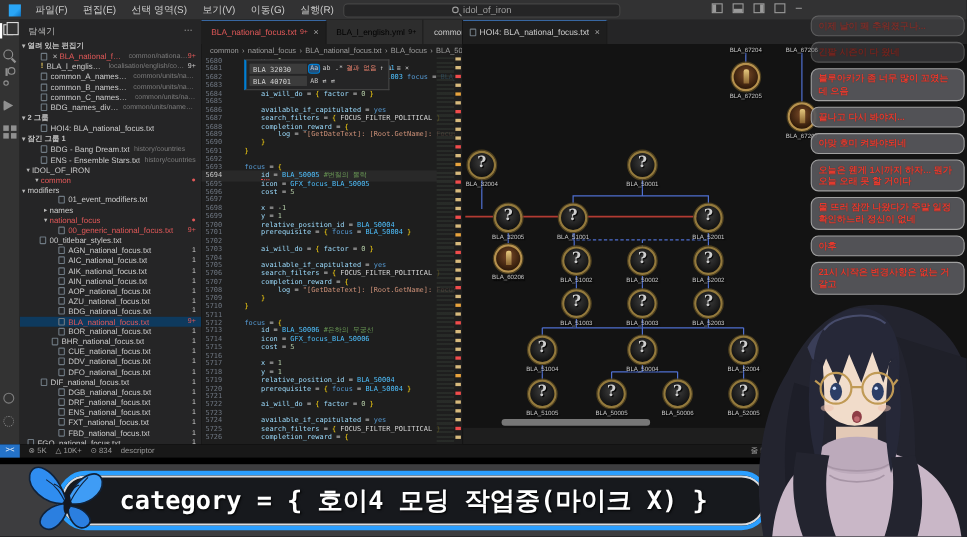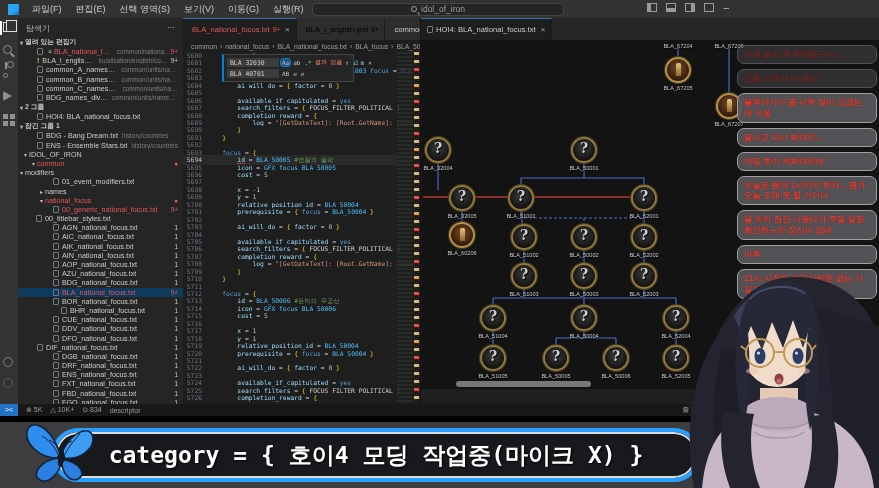--- a/index.html
+++ b/index.html
@@ -106,21 +106,21 @@
   .sitem{ margin-left:8px; white-space:nowrap; cursor:pointer;}
   .sright{ margin-left:auto; margin-right:86px; display:flex; gap:12px;}
 
   
   .bottomstrip{ position:absolute; left:0; top:422px; width:879px; height:66px; background:#3d3d3f; z-index:10;}
   .banner{ position:absolute; left:52px; top:428px; width:648px; height:54px; background:#17191d; border:4px solid #2b9fff; border-radius:26px; box-shadow:inset 0 0 0 2px rgba(255,255,255,.85); display:flex; align-items:center; justify-content:center; z-index:12;}
   .banner-text{ color:#ffffff; font-size:23px; font-family:"DejaVu Sans Mono", monospace; font-weight:bold; white-space:nowrap; text-shadow:1px 1px 2px #000;}
   .butterfly{ position:absolute; left:22px; top:416px; z-index:13;}
 
   
-  .chat{ position:absolute; right:2px; top:14px; width:140px; display:flex; flex-direction:column; gap:5px; z-index:20;margin-top:31px;}
+  .chat{ position:absolute; right:2px; top:14px; width:140px; display:flex; flex-direction:column; gap:5px; z-index:20;}
   .cbox{ background:rgba(88,88,92,.92); border:1px solid #a0a0a0; border-radius:7px; padding:3px 6px; font-size:8.4px; font-weight:bold; color:#e23a2e; line-height:1.3; text-shadow:0 0 1px rgba(0,0,0,.4);}
   .cbox.faded{ opacity:.45;}
 
   
   .avatar{ position:absolute; right:0; bottom:0; z-index:30;}
 </style>
 </head>
 <body>
 <div id="stage">
 
@@ -350,21 +350,21 @@
           <span class="fic"></span>
           <span class="nm c-red">BLA_national_focus.txt</span>
           <span class="badge c-red">9+</span>
         </div>
         <div class="sb-row" style="padding-left: 28px;">
           <span class="arr"></span>
           <span class="fic"></span>
           <span class="nm c-yellow">BOR_national_focus.txt</span>
           <span class="badge c-yellow">1</span>
         </div>
-        <div class="sb-row" style="padding-left: 36px;">
+        <div class="sb-row" style="padding-left: 22px;">
           <span class="arr"></span>
           <span class="fic"></span>
           <span class="nm c-yellow">BHR_national_focus.txt</span>
           <span class="badge c-yellow">1</span>
         </div>
         <div class="sb-row" style="padding-left: 28px;">
           <span class="arr"></span>
           <span class="fic"></span>
           <span class="nm c-yellow">CUE_national_focus.txt</span>
           <span class="badge c-yellow">1</span>
@@ -410,21 +410,21 @@
           <span class="fic"></span>
           <span class="nm c-yellow">FXT_national_focus.txt</span>
           <span class="badge c-yellow">1</span>
         </div>
         <div class="sb-row" style="padding-left: 28px;">
           <span class="arr"></span>
           <span class="fic"></span>
           <span class="nm c-yellow">FBD_national_focus.txt</span>
           <span class="badge c-yellow">1</span>
         </div>
-        <div class="sb-row" style="padding-left: 28px;">
+        <div class="sb-row" style="">
           <span class="arr"></span>
           <span class="fic"></span>
           <span class="nm c-yellow">FGO_national_focus.txt</span>
           <span class="badge c-yellow">1</span>
         </div>
       </div>
 </div>
 
 <div class="egroup1">
   <div class="tabbar" id="tabbar1">

